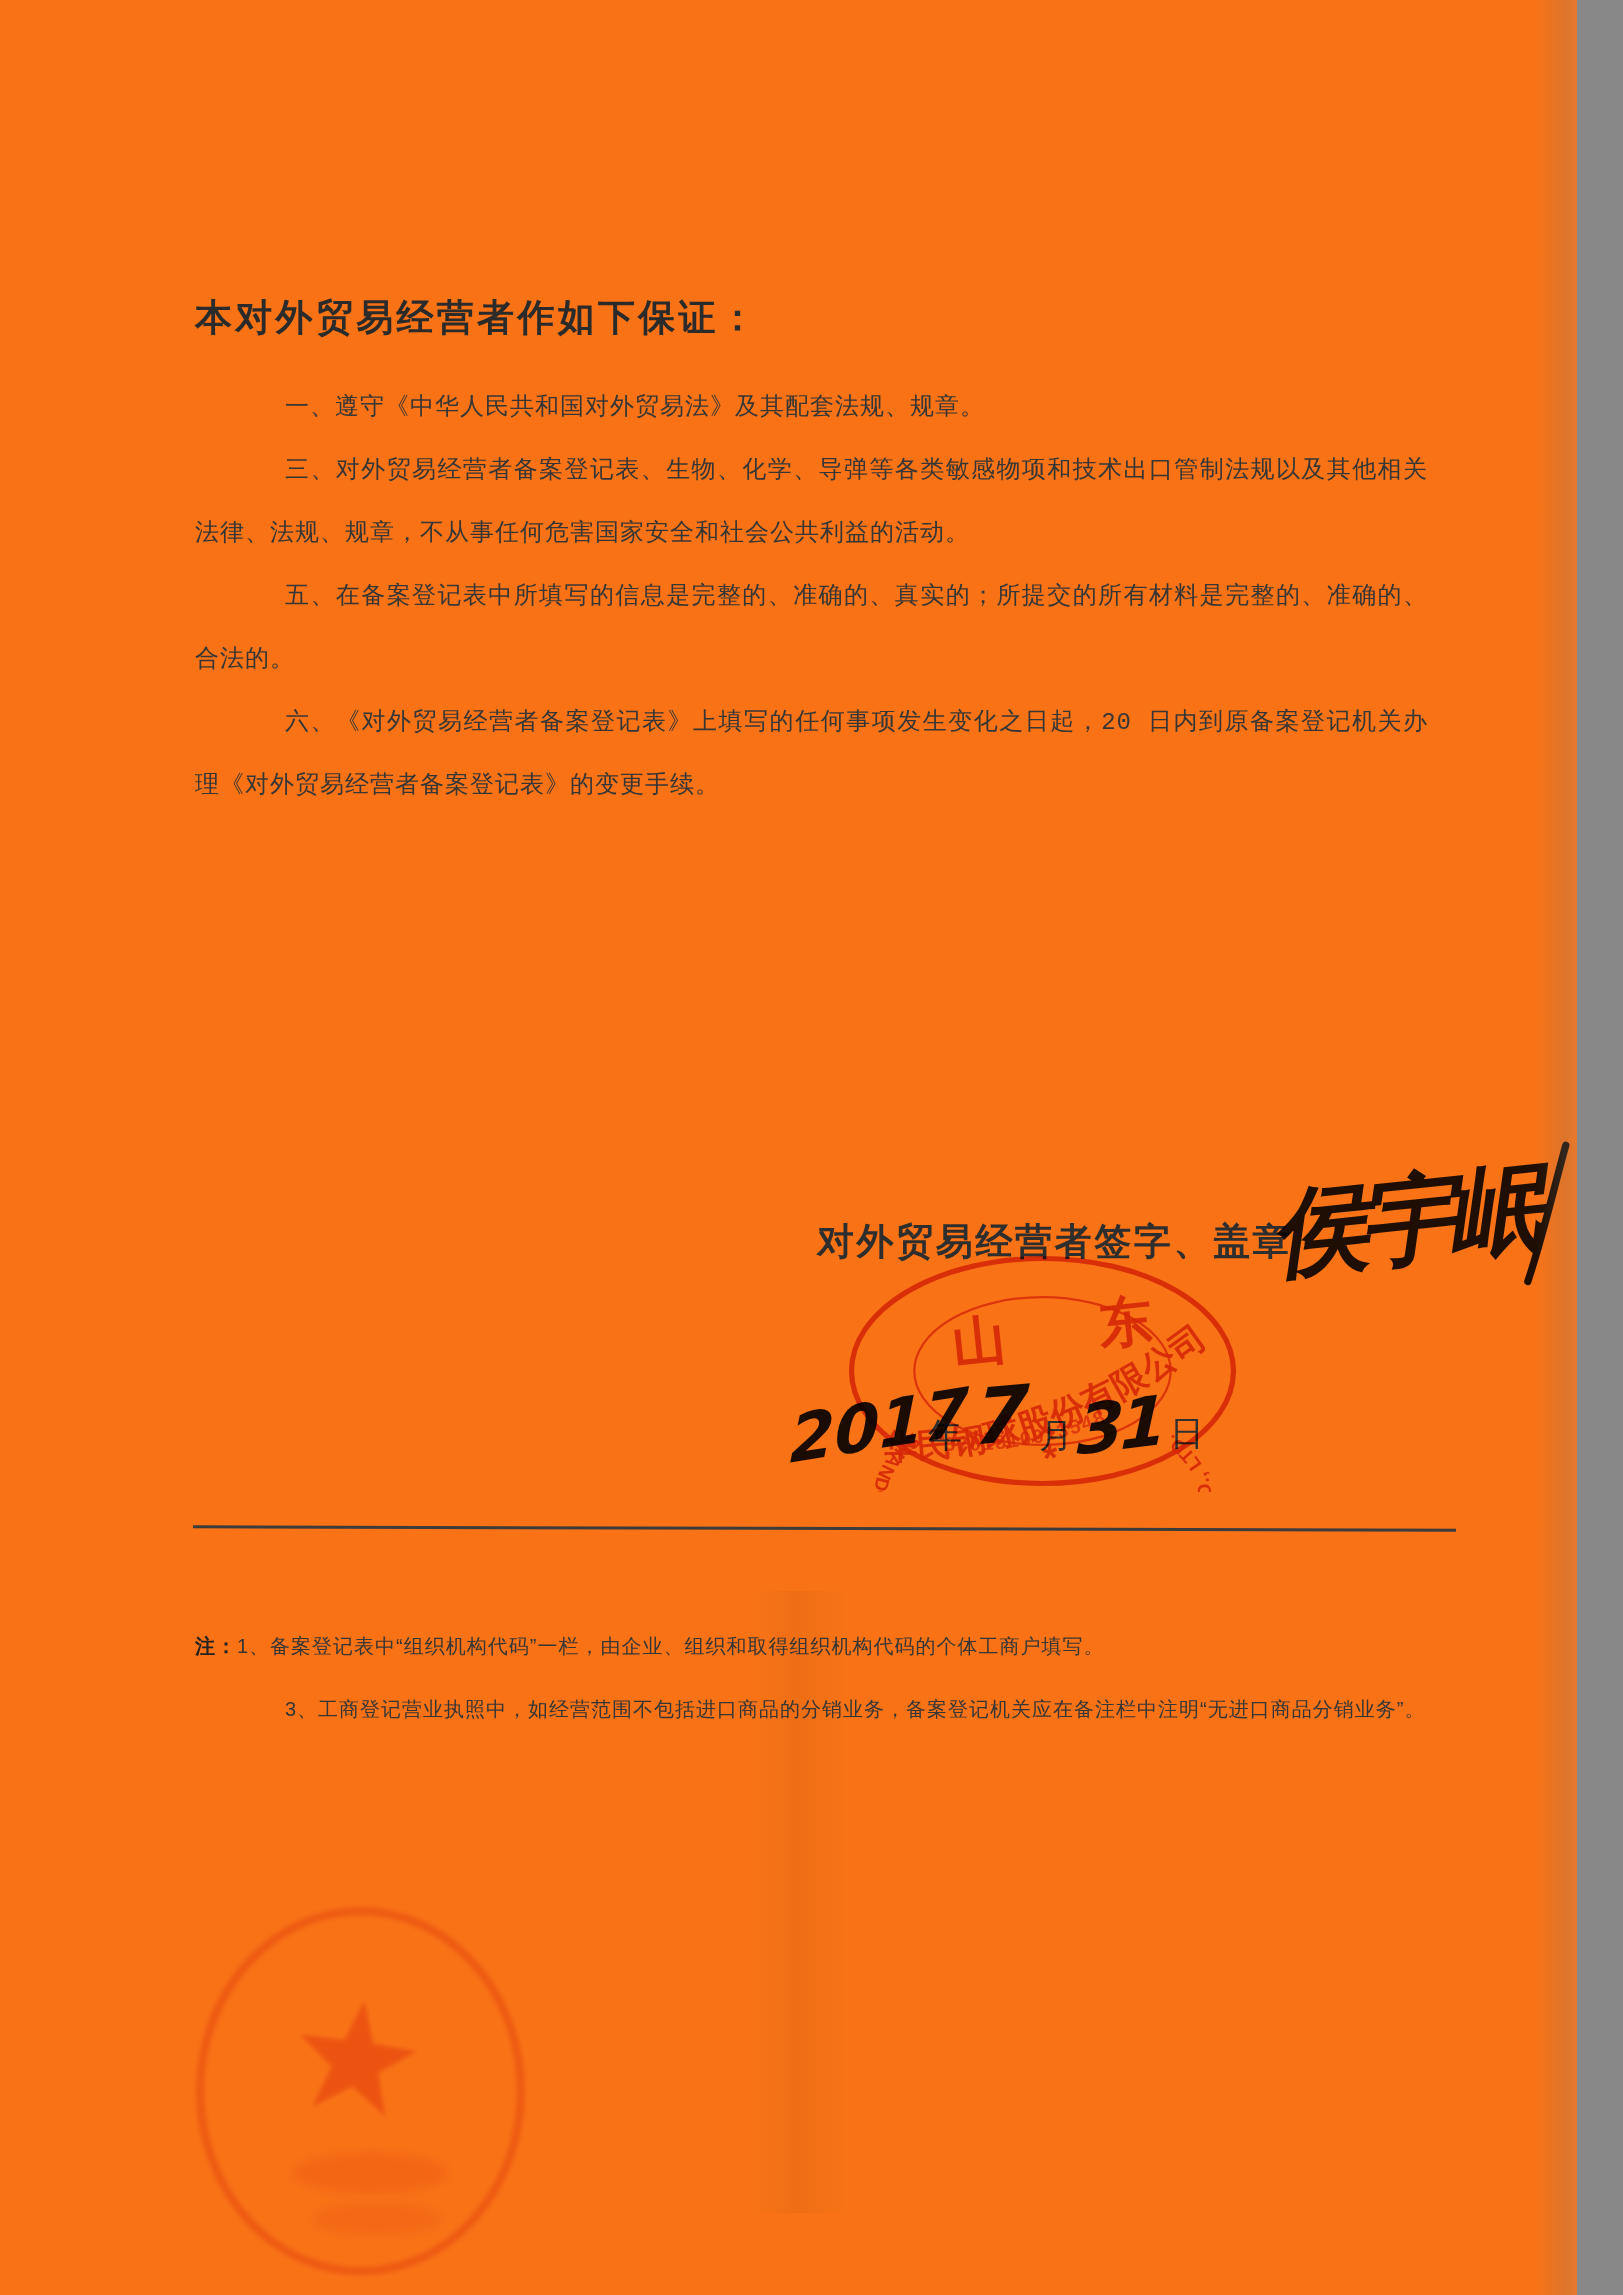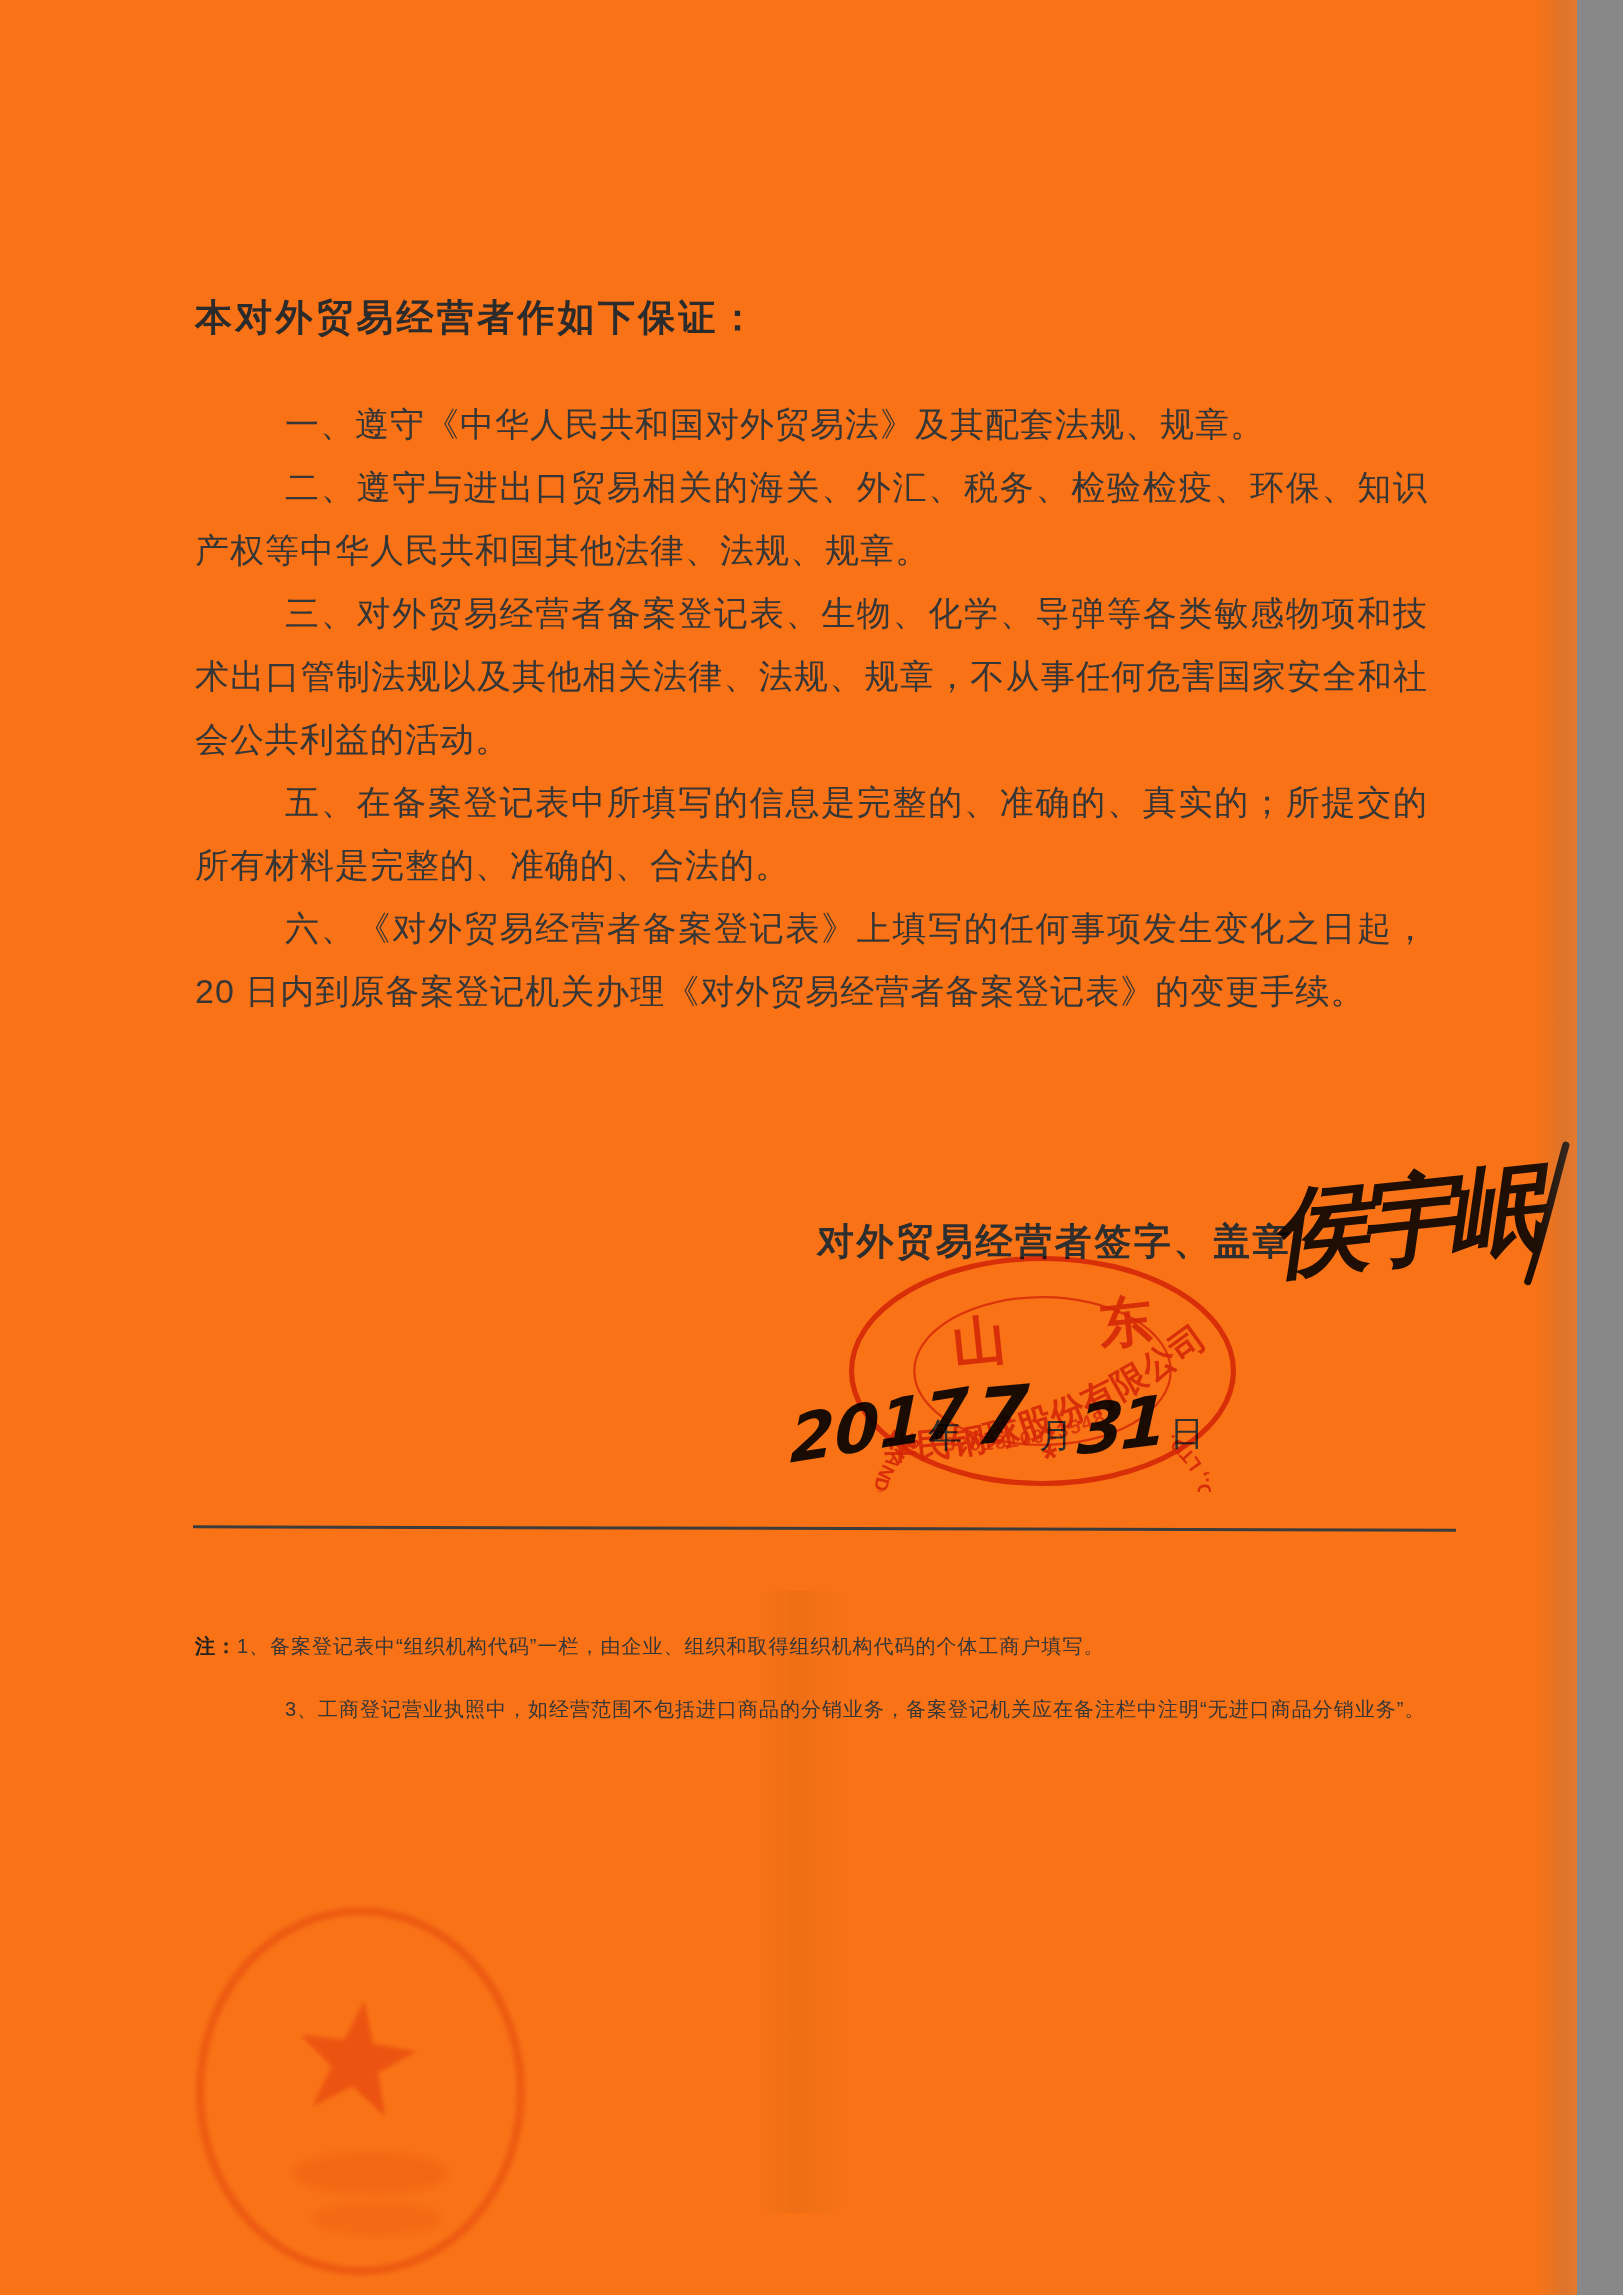--- a/index.html
+++ b/index.html
@@ -11,23 +11,23 @@
     font-family:"Liberation Sans", sans-serif;
     color:#363636;
   }
   
   .textlayer{position:absolute;inset:0;z-index:1;}
   .doc-title{
     position:absolute;left:195px;top:293px;
     font-size:37px;font-weight:700;letter-spacing:3.3px;color:#2b2b2b;
   }
   .bodytext{
-    position:absolute;left:195px;top:393px;width:1233px;
-    font-size:34px;line-height:63px;letter-spacing:1px;
-    text-align:justify;text-justify:inter-ideograph;
+    position:absolute;left:195px;top:376px;width:1233px;
+    font-size:24px;line-height:63px;letter-spacing:1px;
+    text-align:justify;text-justify:inter-ideograph;font-family:Liberation Mono, monospace;
   }
   .bodytext p{margin:0;text-indent:90px;}
   .sign-label{
     position:absolute;left:817px;top:1217px;
     font-size:37px;font-weight:600;letter-spacing:2.6px;color:#2e2e2e;
   }
   .date-row span.printed{
     position:absolute;font-size:34px;color:#2f2f2f;font-weight:500;
   }
   .divider{
@@ -93,21 +93,20 @@
     <ellipse cx="280" cy="420" rx="120" ry="32" fill="rgba(240,185,189,0.4)" filter="url(#blur8)"></ellipse>
     <ellipse cx="290" cy="490" rx="100" ry="26" fill="rgba(240,190,193,0.35)" filter="url(#blur8)"></ellipse>
   </svg>
 
   <div class="textlayer">
 
     <div class="doc-title">本对外贸易经营者作如下保证：</div>
 
     <div class="bodytext">
       <p>一、遵守《中华人民共和国对外贸易法》及其配套法规、规章。</p>
-      <p>二、遵守与进出口贸易相关的海关、外汇、税务、检验检疫、环保、知识产权等中华人民共和国其他法律、法规、规章。</p>
       <p>三、对外贸易经营者备案登记表、生物、化学、导弹等各类敏感物项和技术出口管制法规以及其他相关法律、法规、规章，不从事任何危害国家安全和社会公共利益的活动。</p>
       <p>五、在备案登记表中所填写的信息是完整的、准确的、真实的；所提交的所有材料是完整的、准确的、合法的。</p>
       <p>六、《对外贸易经营者备案登记表》上填写的任何事项发生变化之日起，20 日内到原备案登记机关办理《对外贸易经营者备案登记表》的变更手续。</p>
     </div>
 
     <div class="sign-label">对外贸易经营者签字、盖章</div>
 
     <div class="date-row">
       <span class="printed" style="left:928px;top:1413px;">年</span>
       <span class="printed" style="left:1039px;top:1413px;">月</span>

